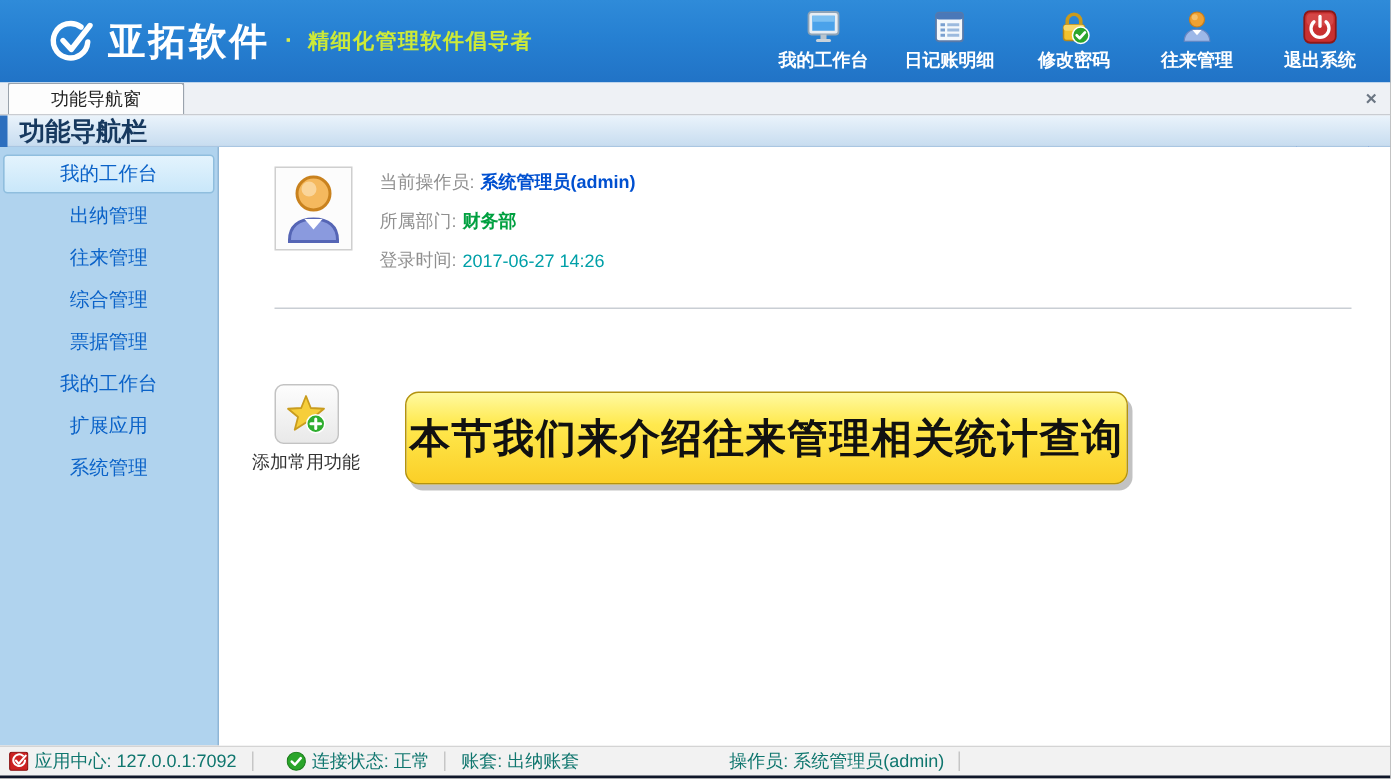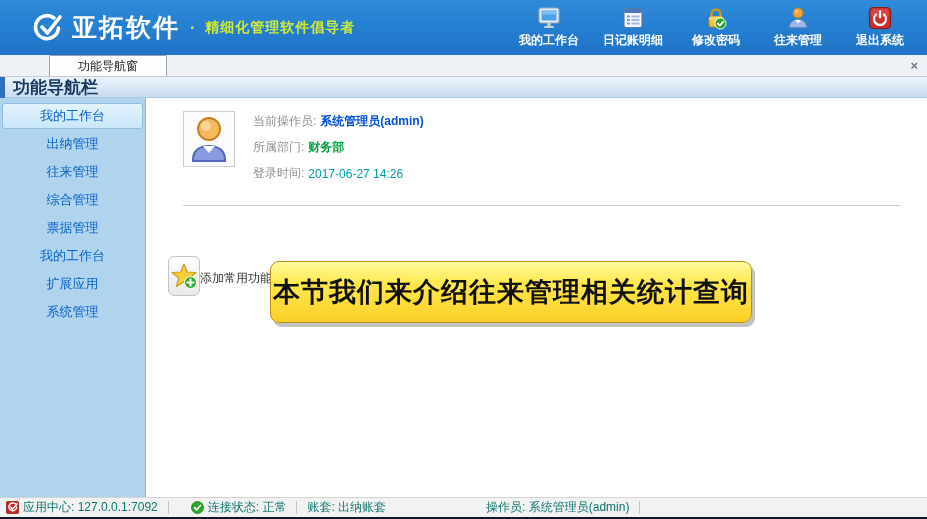--- a/index.html
+++ b/index.html
@@ -34,21 +34,20 @@
   .top-action .ticon { width: 24px; height: 24px; display: block; }
   .top-action .tlabel { color: #fff; font-size: 12px; font-weight: bold; white-space: nowrap; }
 
   
   .tabrow {
     height: 22px; flex: 0 0 22px;
     background: #eef1f5;
     border-bottom: 1px solid #c9ccd1;
     display: flex; align-items: flex-end;
     position: relative;
-    padding-left: 44px;
   }
   .tab {
     margin-left: 5px;
     width: 118px; height: 21px;
     background: #fdfdfd;
     border: 1px solid #9aa3ad; border-bottom: none;
     border-radius: 2px 2px 0 0;
     font-size: 12px; color: #222;
     display: flex; align-items: center; justify-content: center;
     cursor: pointer;
@@ -121,21 +120,21 @@
   .val-green { color: #00a040; font-weight: bold; }
   .val-teal  { color: #00a0a8; }
 
   .content-sep {
     border: none; border-top: 1px solid #c9ced4;
     margin: 14px 6px 0 0;
   }
 
   
   .quick-row { display: flex; align-items: flex-start; margin-top: 50px; }
-  .quick-col { display: flex; flex-direction: row; align-items: center; width: 72px; margin-left: -15px; }
+  .quick-col { display: flex; flex-direction: column; align-items: center; width: 72px; margin-left: -15px; }
   .quick-btn {
     width: 43px; height: 40px;
     background: linear-gradient(to bottom, #fdfdfd, #e9e9e9);
     border: 1px solid #c3c3c3; border-radius: 6px;
     display: flex; align-items: center; justify-content: center;
     cursor: pointer;
   }
   .quick-label { font-size: 12px; color: #333; margin-top: 4px; white-space: nowrap; }
 
   .banner {

